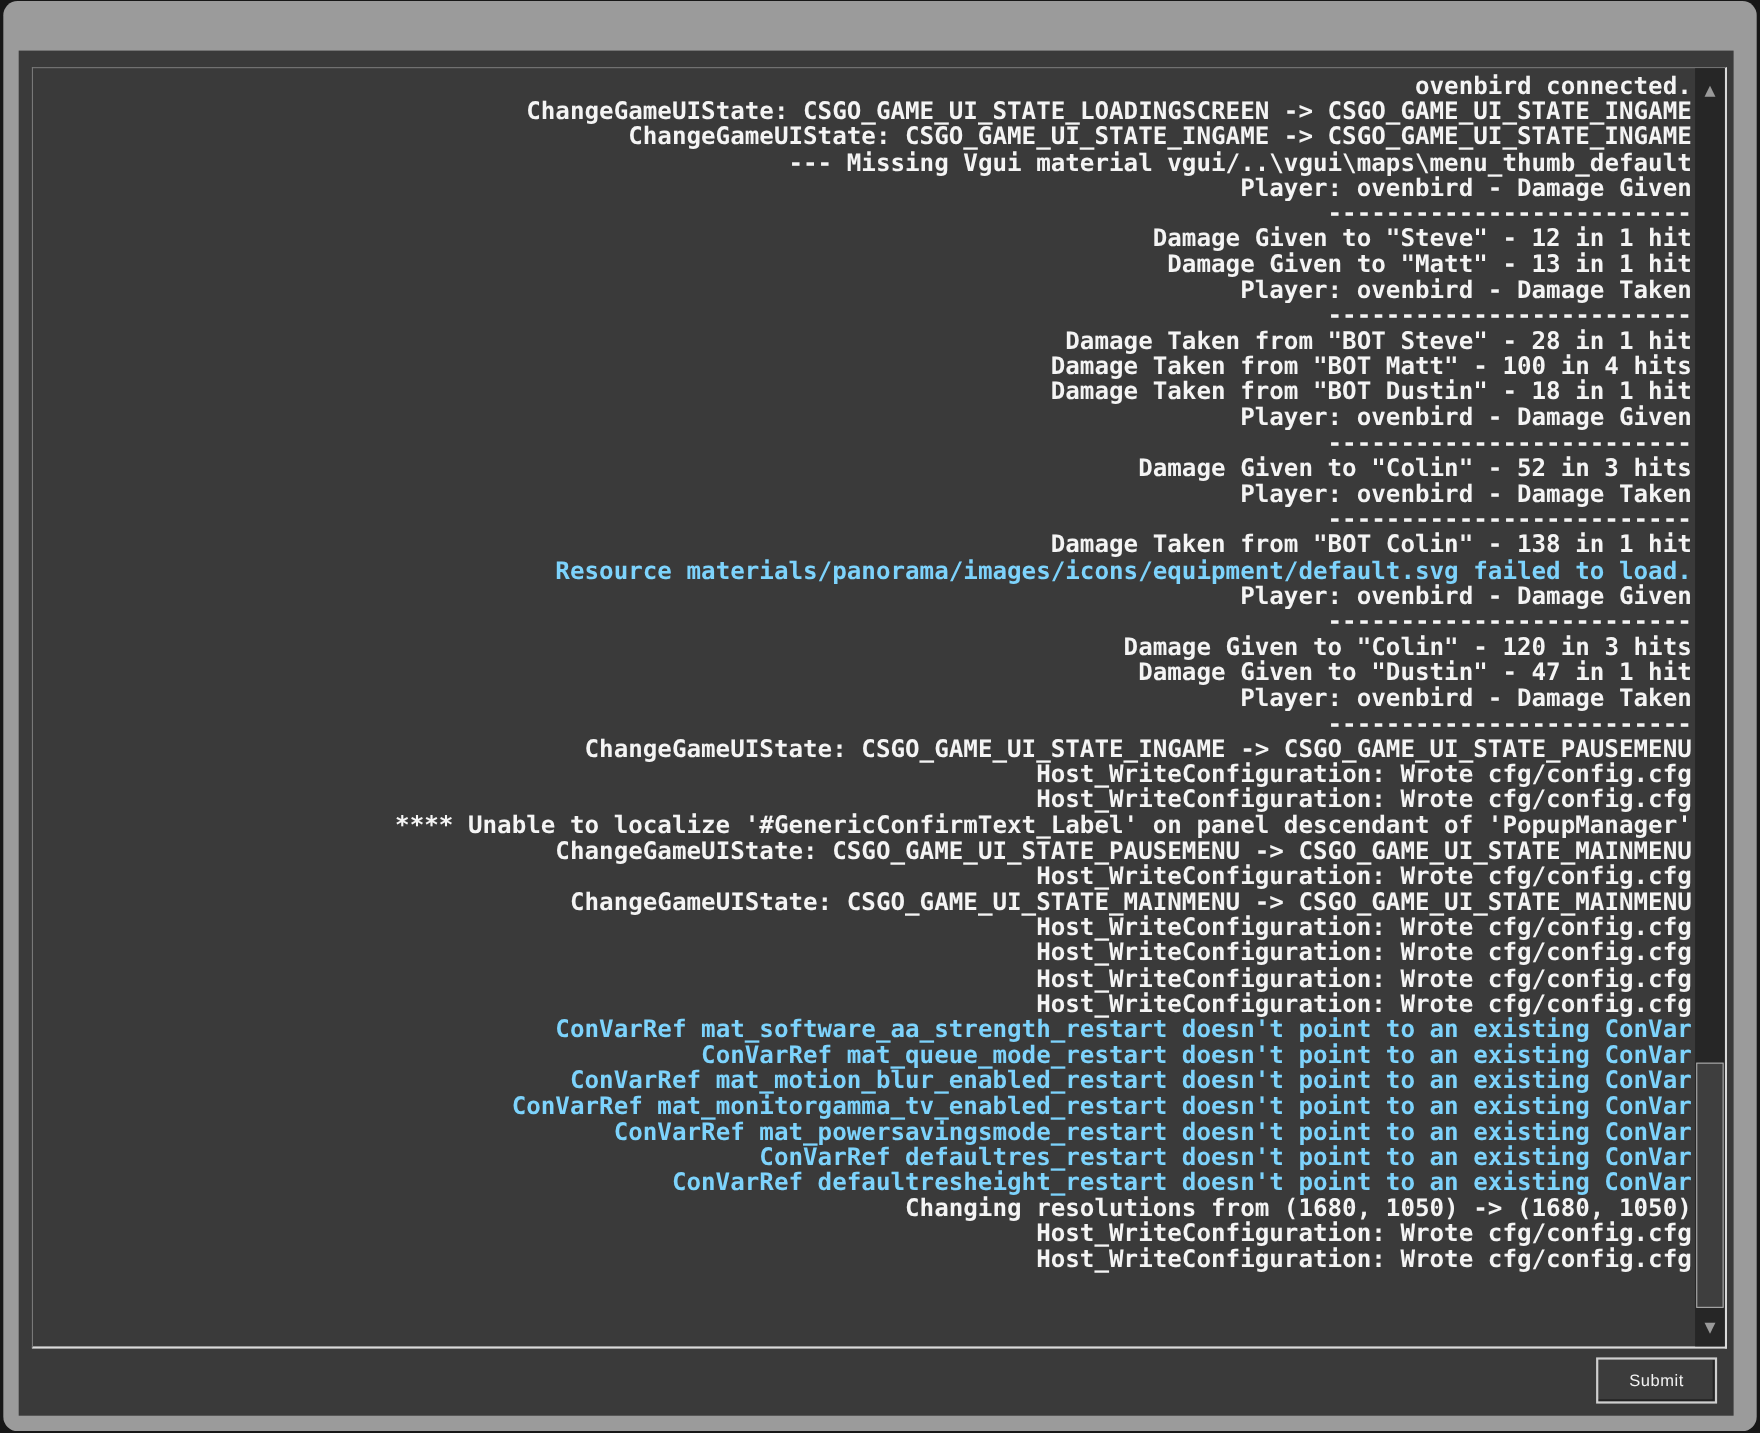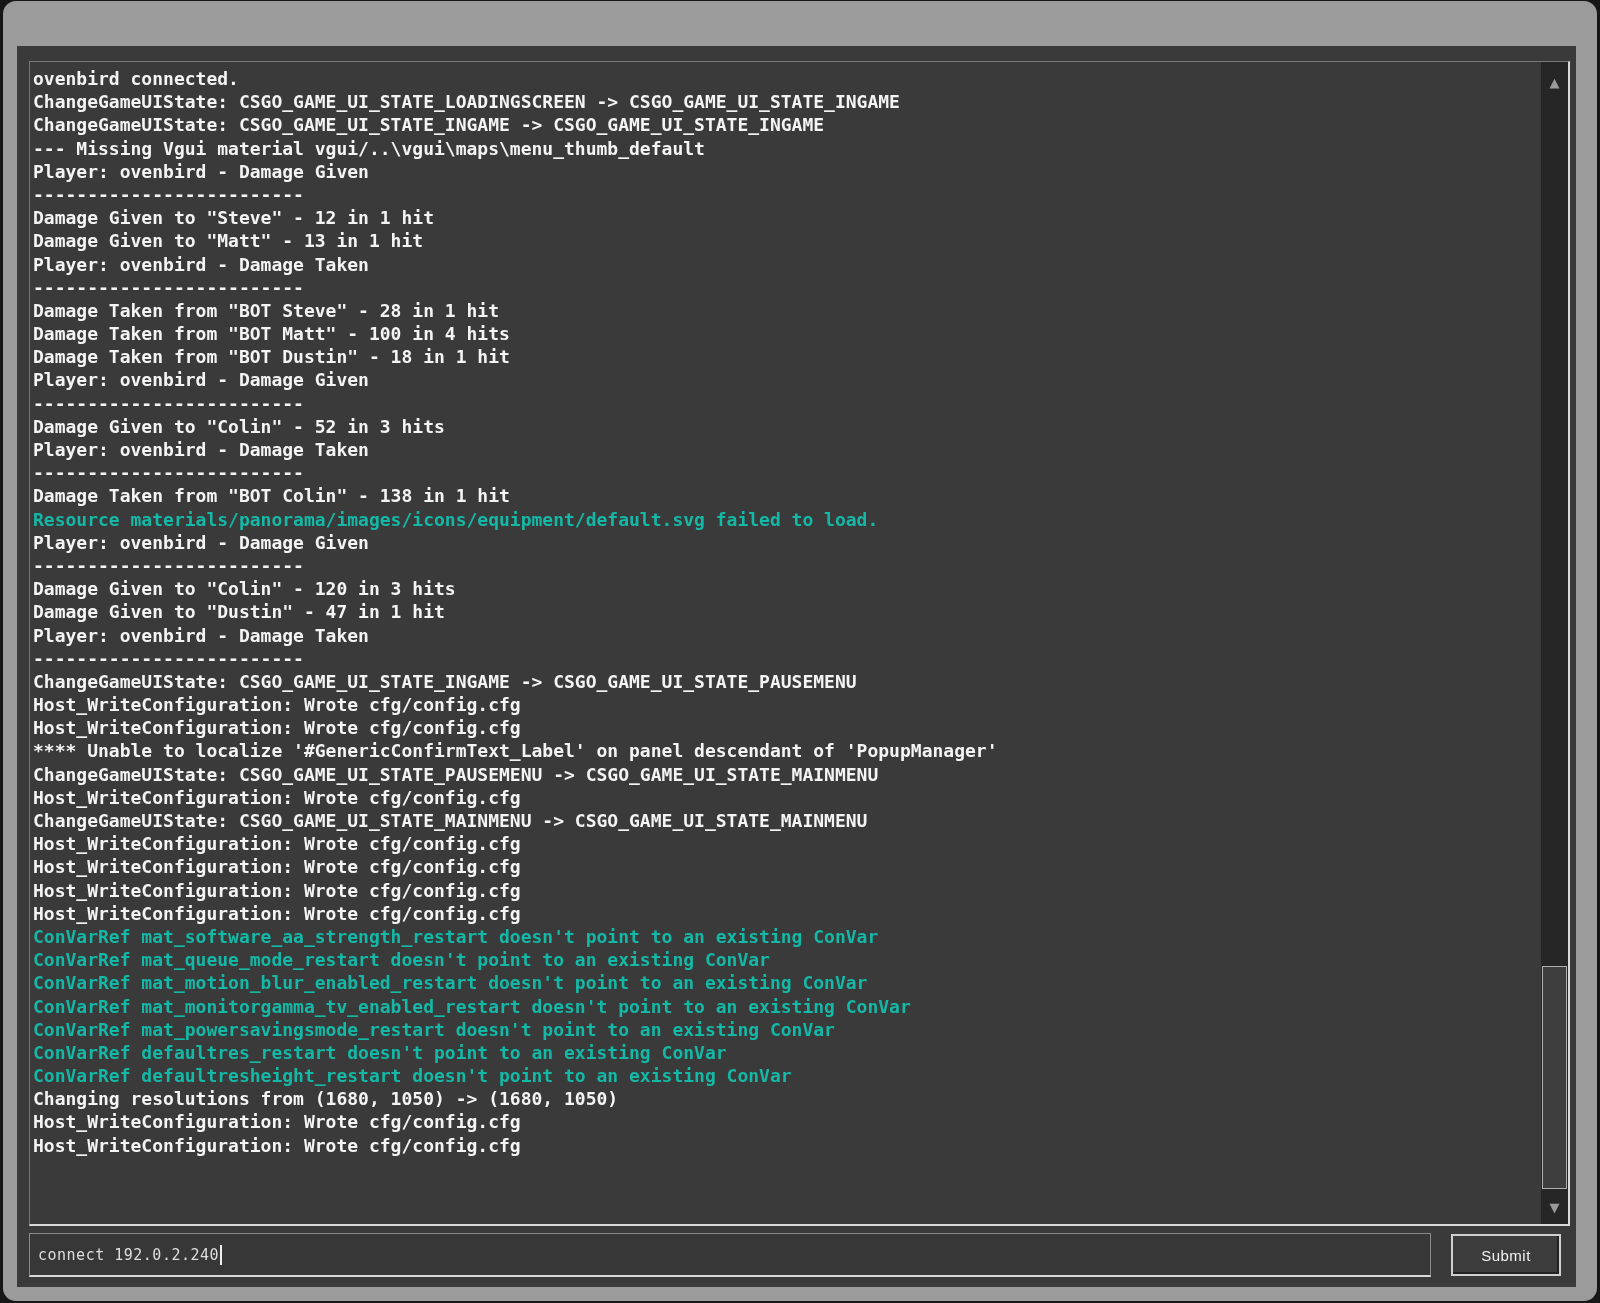--- a/index.html
+++ b/index.html
@@ -33,25 +33,25 @@
     position:absolute; left:12px; right:6px; top:15px; bottom:61px;
     background:#3a3a3a;
     border:1px solid #787878;
     border-right:2px solid #dadada;
     border-bottom:2px solid #dadada;
   }
   .lines {
     position:absolute; left:3px; top:5px; right:30px; bottom:2px;
     overflow:hidden;
     font-family:"DejaVu Sans Mono", monospace;
-    font-weight:bold; font-size:18px; line-height:23.2px;
-    color:#f4f4f4; white-space:pre;
+    font-weight:bold; font-size:22px; line-height:23.2px;
+    color:#f4f4f4; white-space:pre;text-align:right;
   }
   .line { height:23.2px; }
-  .line.error { color:#14b8a6; }
+  .line.error { color:#7dd3fc; }
 
   .scrollbar {
     position:absolute; right:0; top:0; bottom:0; width:27px;
     background:#262626;
   }
   .sb-up, .sb-down {
     position:absolute; left:0; width:100%; text-align:center;
     color:#9a9a9a; font-size:13px; line-height:13px; cursor:pointer;
     font-family:"DejaVu Sans", sans-serif;
   }
@@ -97,23 +97,19 @@
     <div class="output-box">
       <div class="lines"><div class="line">ovenbird connected.</div><div class="line">ChangeGameUIState: CSGO_GAME_UI_STATE_LOADINGSCREEN -&gt; CSGO_GAME_UI_STATE_INGAME</div><div class="line">ChangeGameUIState: CSGO_GAME_UI_STATE_INGAME -&gt; CSGO_GAME_UI_STATE_INGAME</div><div class="line">--- Missing Vgui material vgui/..\vgui\maps\menu_thumb_default</div><div class="line">Player: ovenbird - Damage Given</div><div class="line">-------------------------</div><div class="line">Damage Given to "Steve" - 12 in 1 hit</div><div class="line">Damage Given to "Matt" - 13 in 1 hit</div><div class="line">Player: ovenbird - Damage Taken</div><div class="line">-------------------------</div><div class="line">Damage Taken from "BOT Steve" - 28 in 1 hit</div><div class="line">Damage Taken from "BOT Matt" - 100 in 4 hits</div><div class="line">Damage Taken from "BOT Dustin" - 18 in 1 hit</div><div class="line">Player: ovenbird - Damage Given</div><div class="line">-------------------------</div><div class="line">Damage Given to "Colin" - 52 in 3 hits</div><div class="line">Player: ovenbird - Damage Taken</div><div class="line">-------------------------</div><div class="line">Damage Taken from "BOT Colin" - 138 in 1 hit</div><div class="line error">Resource materials/panorama/images/icons/equipment/default.svg failed to load.</div><div class="line">Player: ovenbird - Damage Given</div><div class="line">-------------------------</div><div class="line">Damage Given to "Colin" - 120 in 3 hits</div><div class="line">Damage Given to "Dustin" - 47 in 1 hit</div><div class="line">Player: ovenbird - Damage Taken</div><div class="line">-------------------------</div><div class="line">ChangeGameUIState: CSGO_GAME_UI_STATE_INGAME -&gt; CSGO_GAME_UI_STATE_PAUSEMENU</div><div class="line">Host_WriteConfiguration: Wrote cfg/config.cfg</div><div class="line">Host_WriteConfiguration: Wrote cfg/config.cfg</div><div class="line">**** Unable to localize '#GenericConfirmText_Label' on panel descendant of 'PopupManager'</div><div class="line">ChangeGameUIState: CSGO_GAME_UI_STATE_PAUSEMENU -&gt; CSGO_GAME_UI_STATE_MAINMENU</div><div class="line">Host_WriteConfiguration: Wrote cfg/config.cfg</div><div class="line">ChangeGameUIState: CSGO_GAME_UI_STATE_MAINMENU -&gt; CSGO_GAME_UI_STATE_MAINMENU</div><div class="line">Host_WriteConfiguration: Wrote cfg/config.cfg</div><div class="line">Host_WriteConfiguration: Wrote cfg/config.cfg</div><div class="line">Host_WriteConfiguration: Wrote cfg/config.cfg</div><div class="line">Host_WriteConfiguration: Wrote cfg/config.cfg</div><div class="line error">ConVarRef mat_software_aa_strength_restart doesn't point to an existing ConVar</div><div class="line error">ConVarRef mat_queue_mode_restart doesn't point to an existing ConVar</div><div class="line error">ConVarRef mat_motion_blur_enabled_restart doesn't point to an existing ConVar</div><div class="line error">ConVarRef mat_monitorgamma_tv_enabled_restart doesn't point to an existing ConVar</div><div class="line error">ConVarRef mat_powersavingsmode_restart doesn't point to an existing ConVar</div><div class="line error">ConVarRef defaultres_restart doesn't point to an existing ConVar</div><div class="line error">ConVarRef defaultresheight_restart doesn't point to an existing ConVar</div><div class="line">Changing resolutions from (1680, 1050) -&gt; (1680, 1050)</div><div class="line">Host_WriteConfiguration: Wrote cfg/config.cfg</div><div class="line">Host_WriteConfiguration: Wrote cfg/config.cfg</div></div>
 
       <div class="scrollbar">
         <div class="sb-up">▲</div>
         <div class="sb-thumb"></div>
         <div class="sb-down">▼</div>
       </div>
     </div>
 
-    <div class="command-input">
-      <span>connect 192.0.2.240</span>
-        <span class="caret"></span>
-    </div>
 
     <div class="submit-button">
       <span>Submit</span>
     </div>
 
   </div>
 </div>
 
 </body></html>

